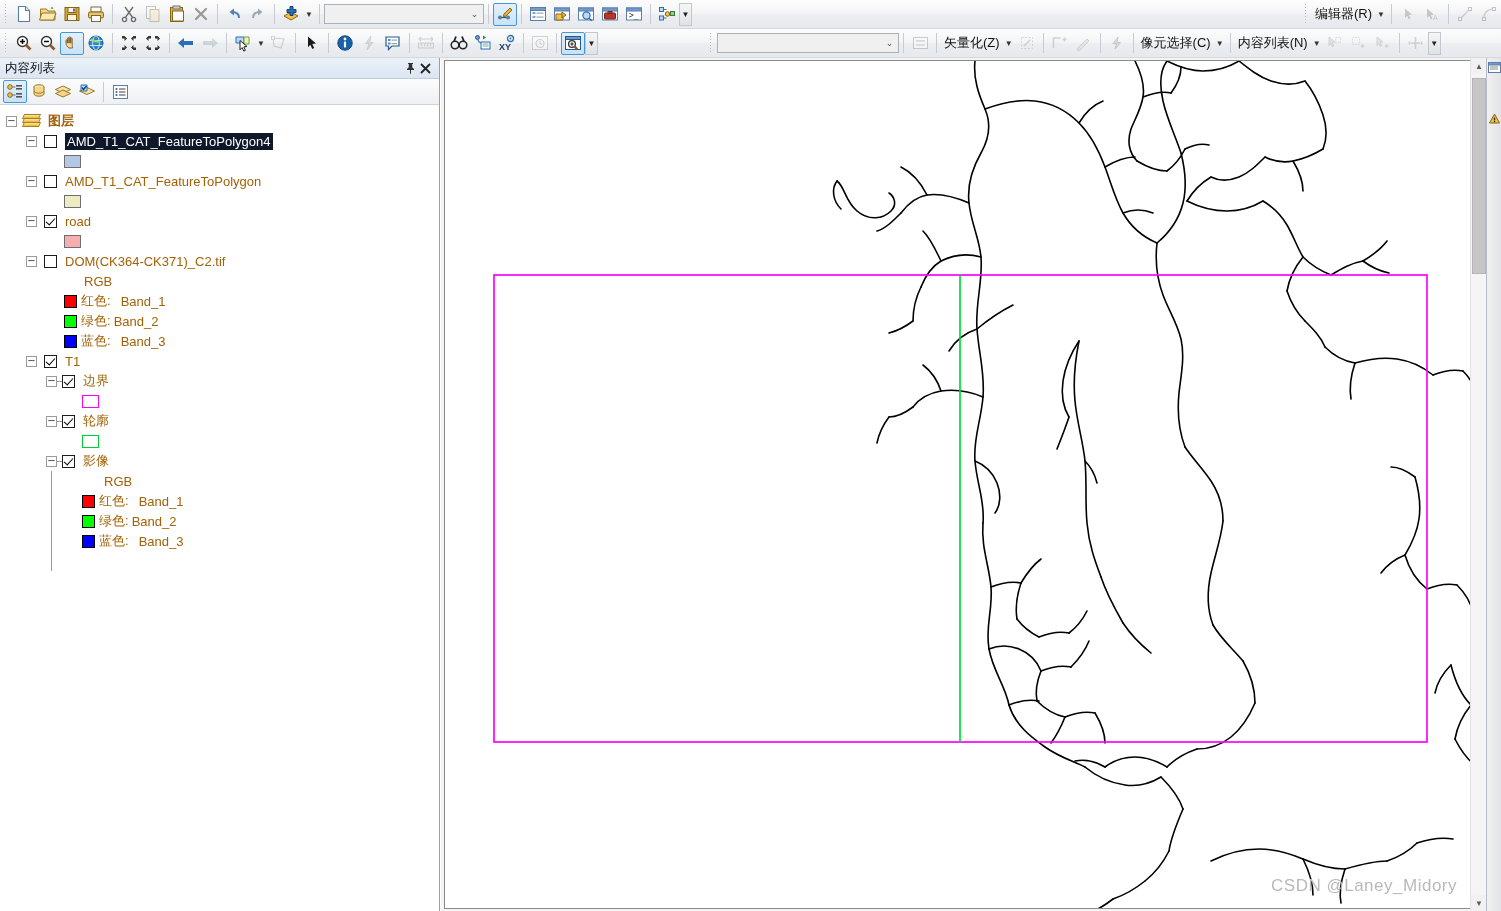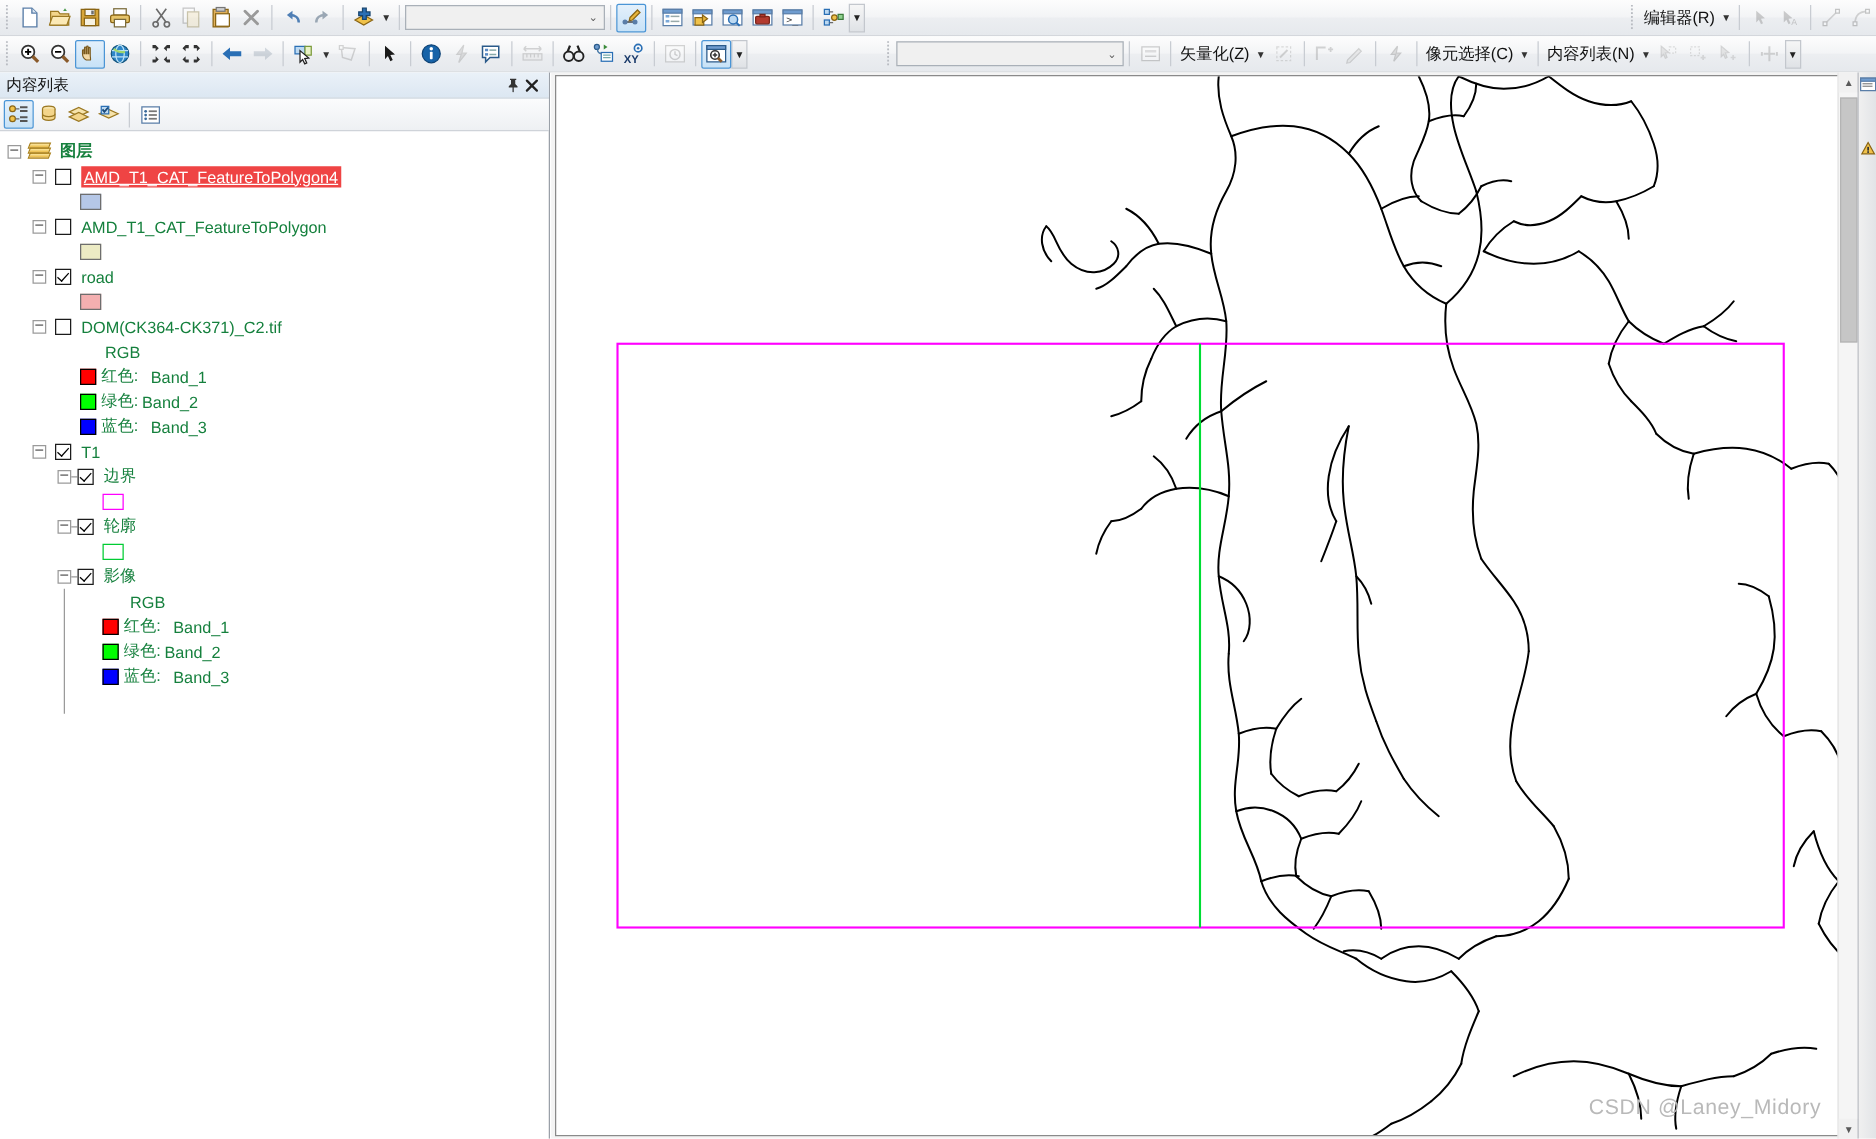--- a/index.html
+++ b/index.html
@@ -85,22 +85,22 @@
   .chk {
     width: 13px; height: 13px; border: 1px solid #1b1b1b; background: #fff;
     display: inline-flex; align-items: center; justify-content: center;
     flex: 0 0 auto; margin-left: 7px; position: relative;
   }
   .chk.on::after {
     content: ""; position: absolute; left: 3px; top: 0px;
     width: 4px; height: 8px; border: solid #000; border-width: 0 1.6px 1.6px 0;
     transform: rotate(42deg);
   }
-  .lbl { margin-left: 8px; font-size: 13px; color: #15803d; }
-  .lbl.sel { background: #ef4444; color: #fff; padding: 1px 2px; text-decoration: underline; }
+  .lbl { margin-left: 8px; font-size: 13px; color: #a16207; }
+  .lbl.sel { background: #0f172a; color: #fff; padding: 1px 2px; }
   .lbl.bold { font-weight: bold; }
   .swatch { width: 17px; height: 13px; border: 1px solid #6e6e6e; display: inline-block; }
   .swatch.hollow { background: #fff; }
   .cbox { width: 13px; height: 13px; border: 1px solid #000; display: inline-block; }
   .tree-line-v { position: absolute; width: 1px; background: #9a9a9a; }
 
   
   .stack-icon { width: 17px; height: 14px; position: relative; margin-left: 6px; flex: 0 0 auto; }
   .stack-icon i {
     position: absolute; left: 0; width: 17px; height: 5px;

